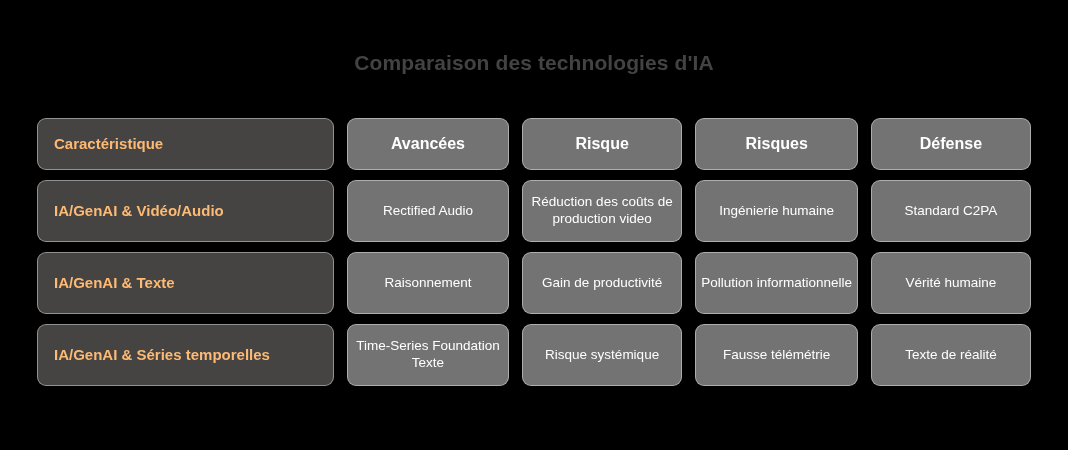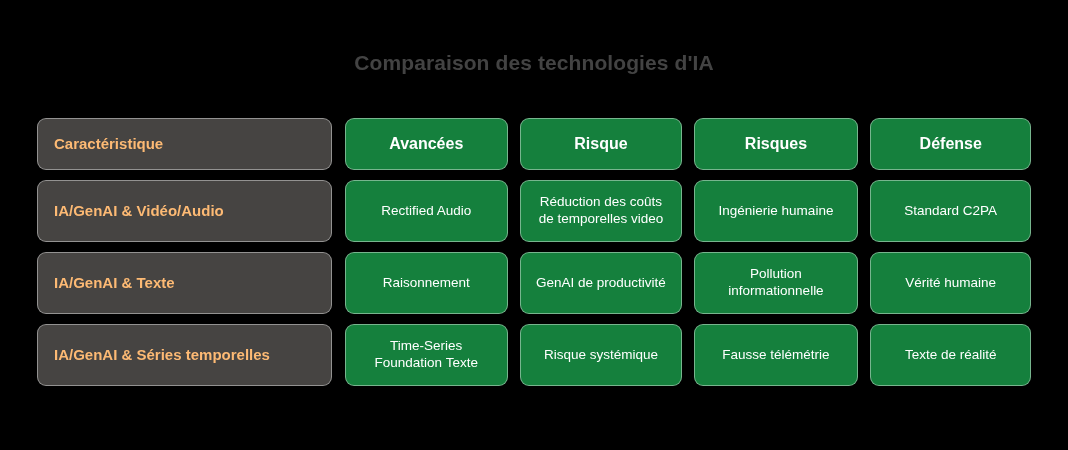--- a/index.html
+++ b/index.html
@@ -85,23 +85,23 @@
   .cell.dark .cell-label {
     color: #fdba74;
     font-size: 15px;
     font-weight: bold;
     text-align: left;
     line-height: 1.2;
   }
 
   
   .cell.blue {
-    background: #15803d;
+    background: #737373;
     justify-content: center;
-    padding: 0 12px;
+    padding: 0 4px;
   }
   .cell.blue .cell-label {
     color: #ffffff;
     text-align: center;
     line-height: 1.25;
   }
   tr.header-row .cell.blue .cell-label {
     font-size: 16px;
     font-weight: bold;
   }
@@ -186,21 +186,21 @@
 
         <td>
           <div class="cell blue">
             <span class="cell-label">Rectified Audio</span>
           </div>
         </td>
         <td class="spacer-col"></td>
 
         <td>
           <div class="cell blue">
-            <span class="cell-label">Réduction des coûts de temporelles video</span>
+            <span class="cell-label">Réduction des coûts de production video</span>
           </div>
         </td>
         <td class="spacer-col"></td>
 
         <td>
           <div class="cell blue">
             <span class="cell-label">Ingénierie humaine</span>
           </div>
         </td>
         <td class="spacer-col"></td>
@@ -226,21 +226,21 @@
 
         <td>
           <div class="cell blue">
             <span class="cell-label">Raisonnement</span>
           </div>
         </td>
         <td class="spacer-col"></td>
 
         <td>
           <div class="cell blue">
-            <span class="cell-label">GenAI de productivité</span>
+            <span class="cell-label">Gain de productivité</span>
           </div>
         </td>
         <td class="spacer-col"></td>
 
         <td>
           <div class="cell blue">
             <span class="cell-label">Pollution informationnelle</span>
           </div>
         </td>
         <td class="spacer-col"></td>

